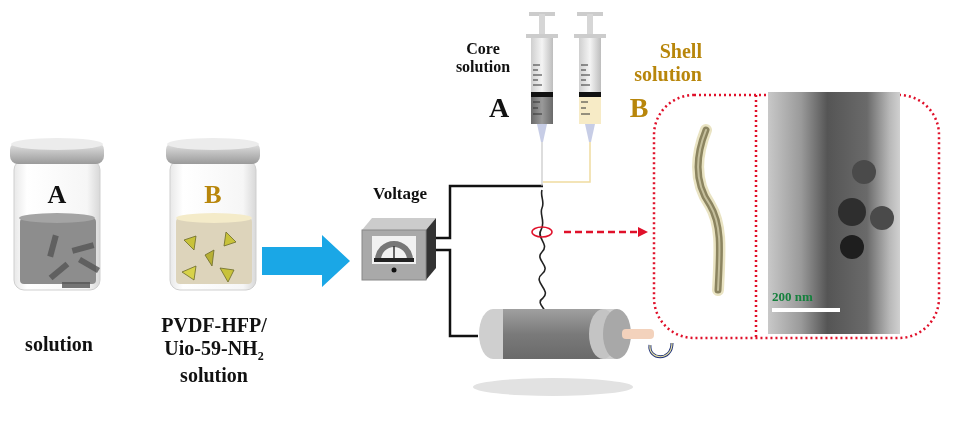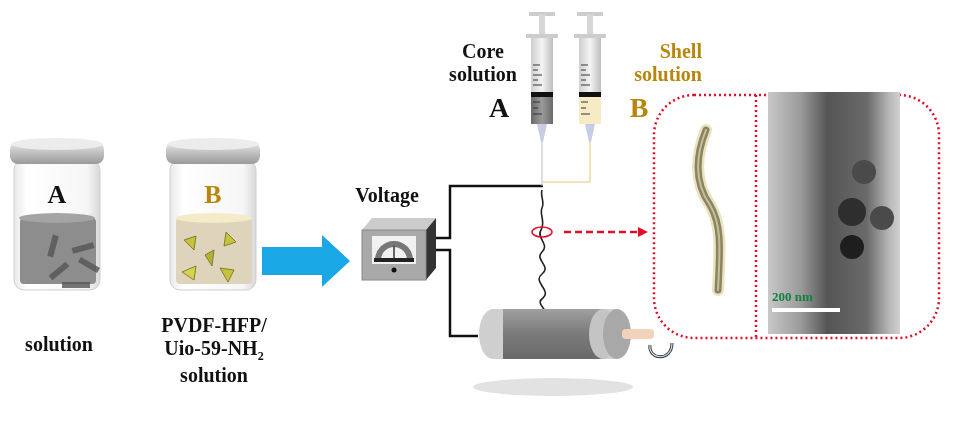--- a/index.html
+++ b/index.html
@@ -177,23 +177,23 @@
 
 <div class="abs lbl" style="left:0px;top:333px;width:118px;font-size:20px;">
   <div>solution</div>
 </div>
 <div class="abs lbl" style="left:152px;top:314px;width:124px;font-size:20px;">
   <div>PVDF-HFP/</div>
   <div><span>Uio-59-NH</span><sub style="font-size:12px;">2</sub></div>
   <div>solution</div>
 </div>
 
-<div class="abs lbl" style="left:342px;top:184px;font-size:20px;width:90px;">Voltage</div>
-
-<div class="abs lbl" style="left:438px;top:40px;font-size:20px;width:90px;">
+<div class="abs lbl" style="left:355px;top:184px;font-size:17px;width:90px;">Voltage</div>
+
+<div class="abs lbl" style="left:438px;top:40px;font-size:16px;width:90px;">
   <div>Core</div>
   <div>solution</div>
 </div>
 <div class="abs lbl" style="left:484px;top:92px;font-size:28px;width:30px;">A</div>
 
 <div class="abs lbl gold" style="left:612px;top:40px;font-size:20px;width:90px;text-align:right;">
   <div>Shell</div>
   <div>solution</div>
 </div>
 <div class="abs lbl gold" style="left:624px;top:92px;font-size:28px;width:30px;">B</div>

